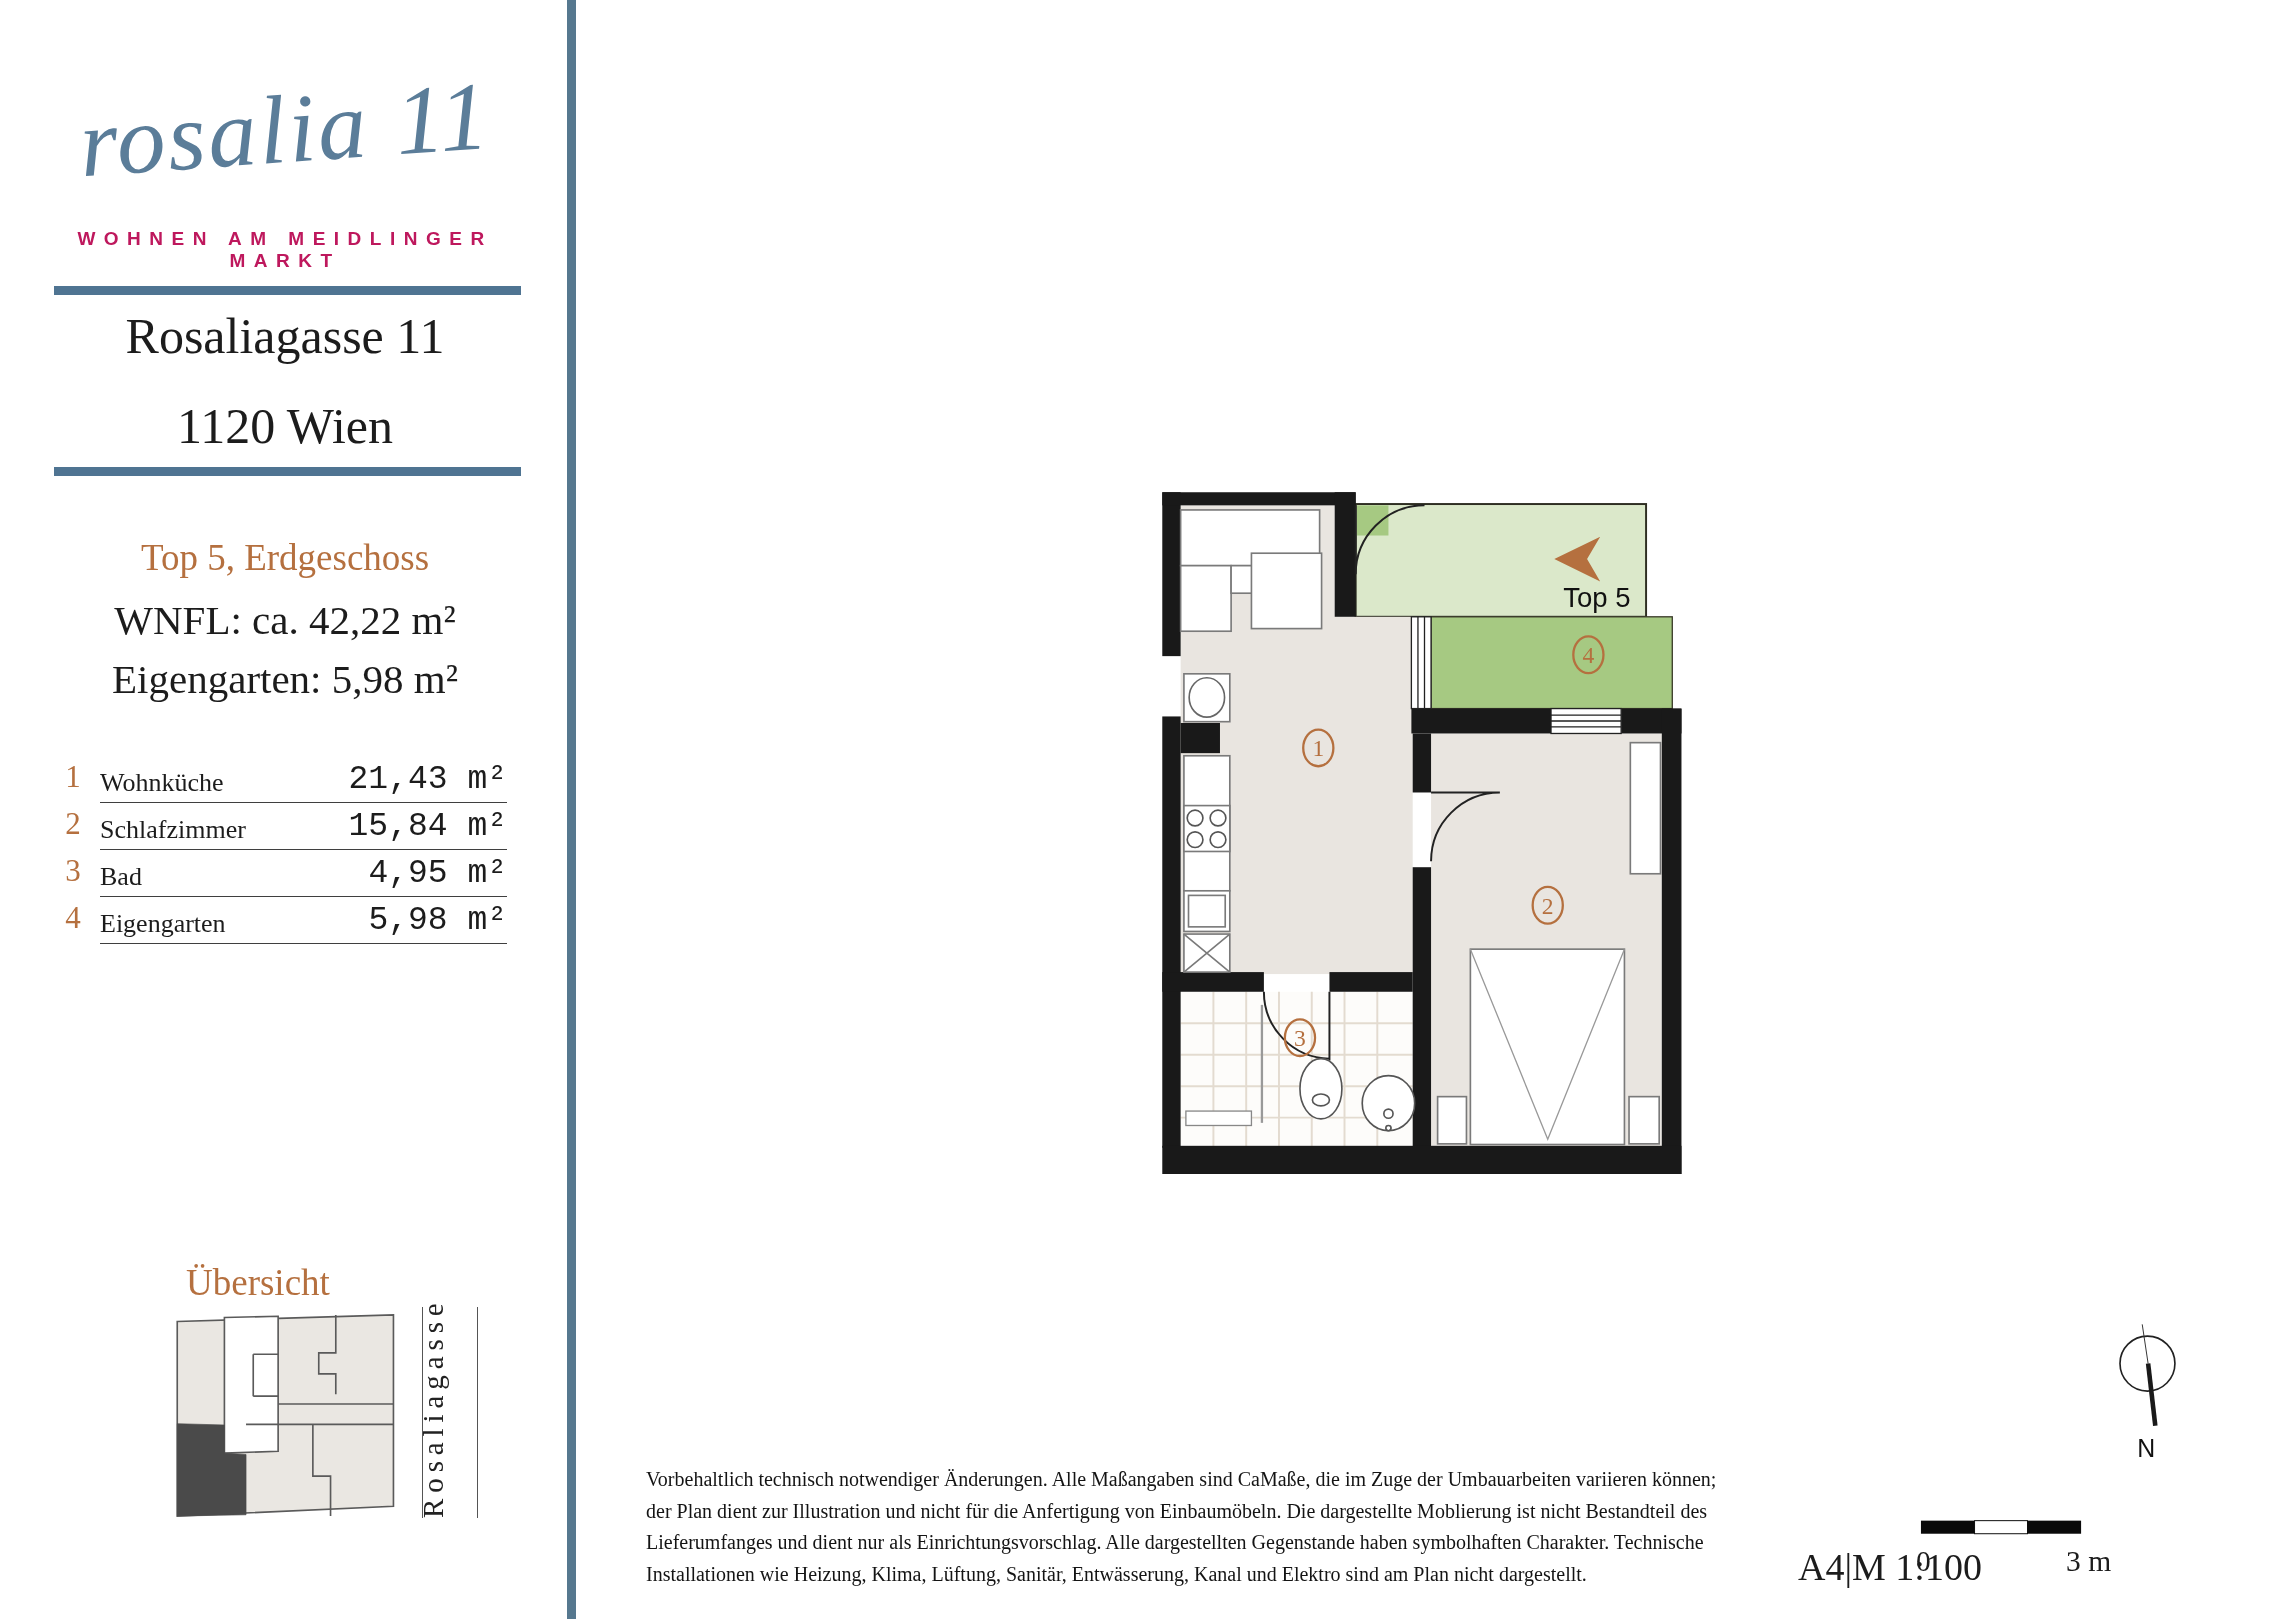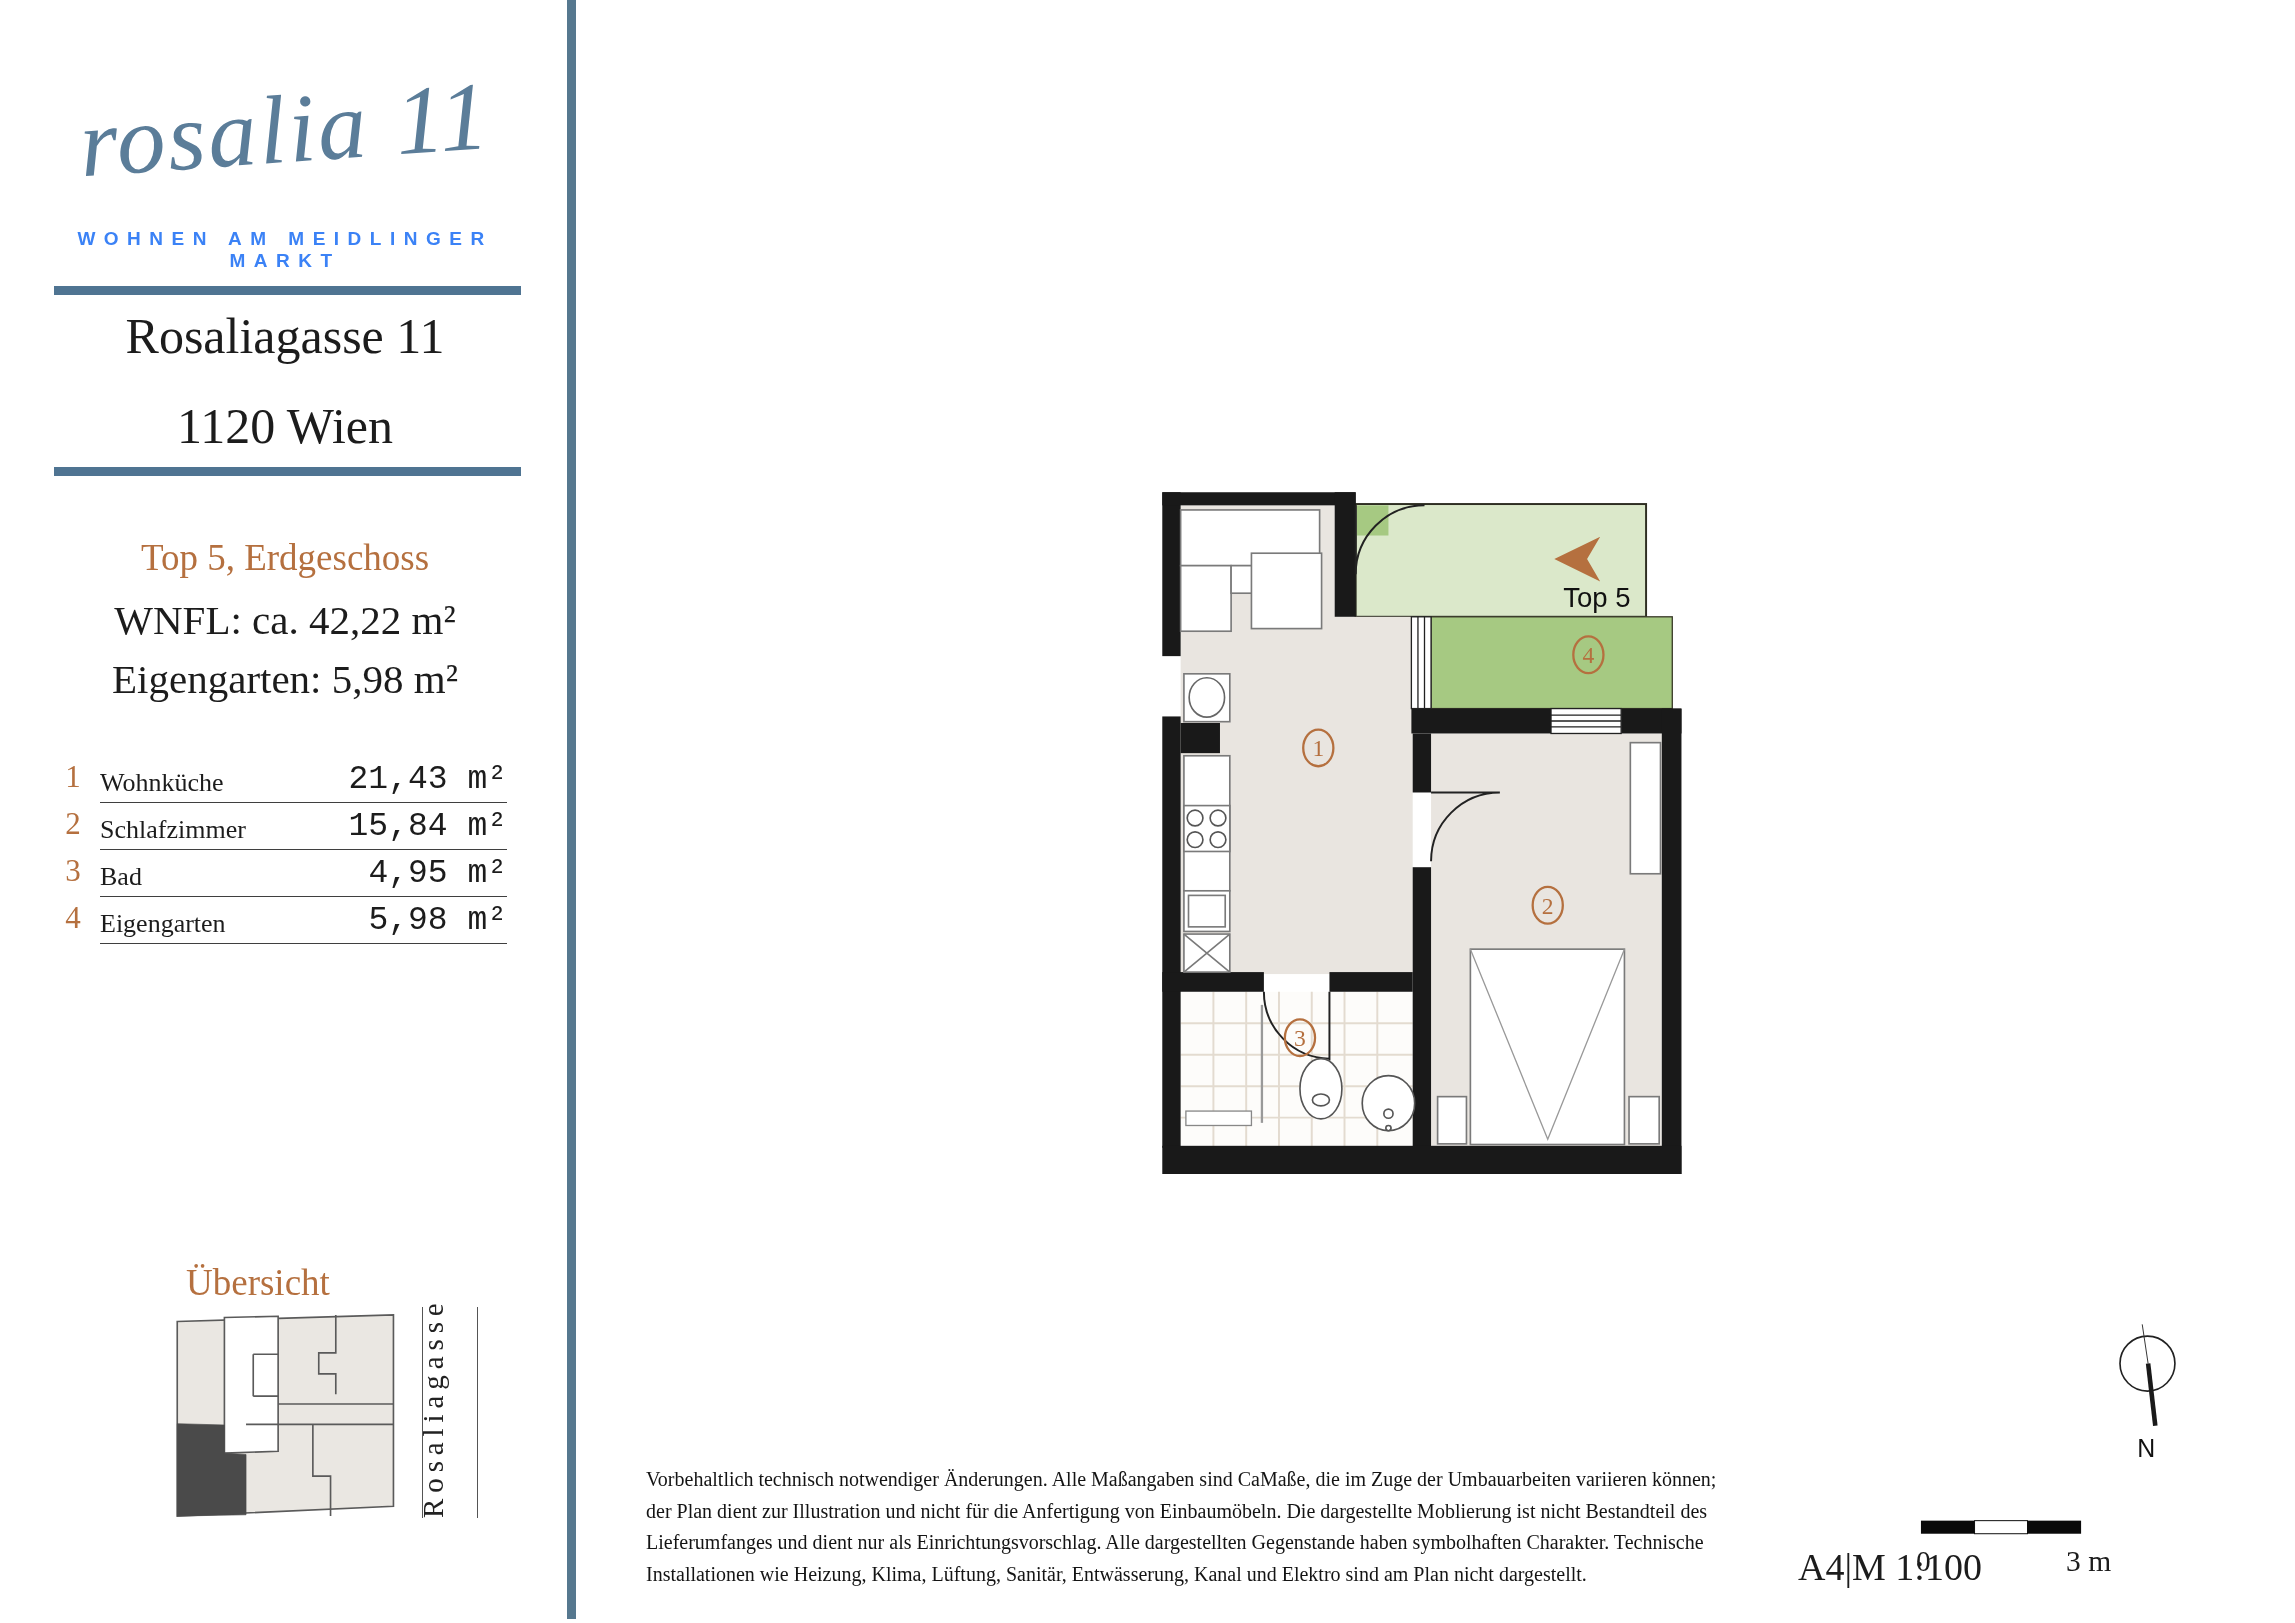--- a/index.html
+++ b/index.html
@@ -7,21 +7,21 @@
         font-family:"Liberation Serif","DejaVu Serif",serif;color:#1c1c1c;}
   .abs{position:absolute;}
 
   
   #divider{left:567px;top:0;width:9.2px;height:1619px;background:#56788f;}
   #logo-script{left:26px;top:62px;width:518px;text-align:center;
 '    'font-family:"DejaVu Serif",serif;font-style:italic;font-size:97px;line-height:1.4;
     color:#5b7d99;transform:rotate(-4deg);letter-spacing:2.6px;}
   #logo-tagline{left:26px;top:228px;width:518px;text-align:center;
     font-family:"Liberation Sans",sans-serif;font-size:19px;letter-spacing:8.5px;
-    color:#3b82f6;font-weight:bold;}
+    color:#be185d;font-weight:bold;}
   .rule{left:54px;width:467px;height:8.5px;background:#4f7492;}
   #rule1{top:286px;}
   #rule2{top:467px;}
   #addr1{left:26px;top:307px;width:518px;text-align:center;font-size:50px;}
   #addr2{left:26px;top:380px;width:518px;text-align:center;font-size:50px;margin-top:17px;}
   #unit-title{left:26px;top:536px;width:518px;text-align:center;font-size:37px;color:#b5703f;}
   #unit-wnfl{left:26px;top:596px;width:518px;text-align:center;font-size:41px;}
   #unit-garden{left:26px;top:655px;width:518px;text-align:center;font-size:41px;}
 
   #room-table{left:62px;top:756px;width:445px;}

